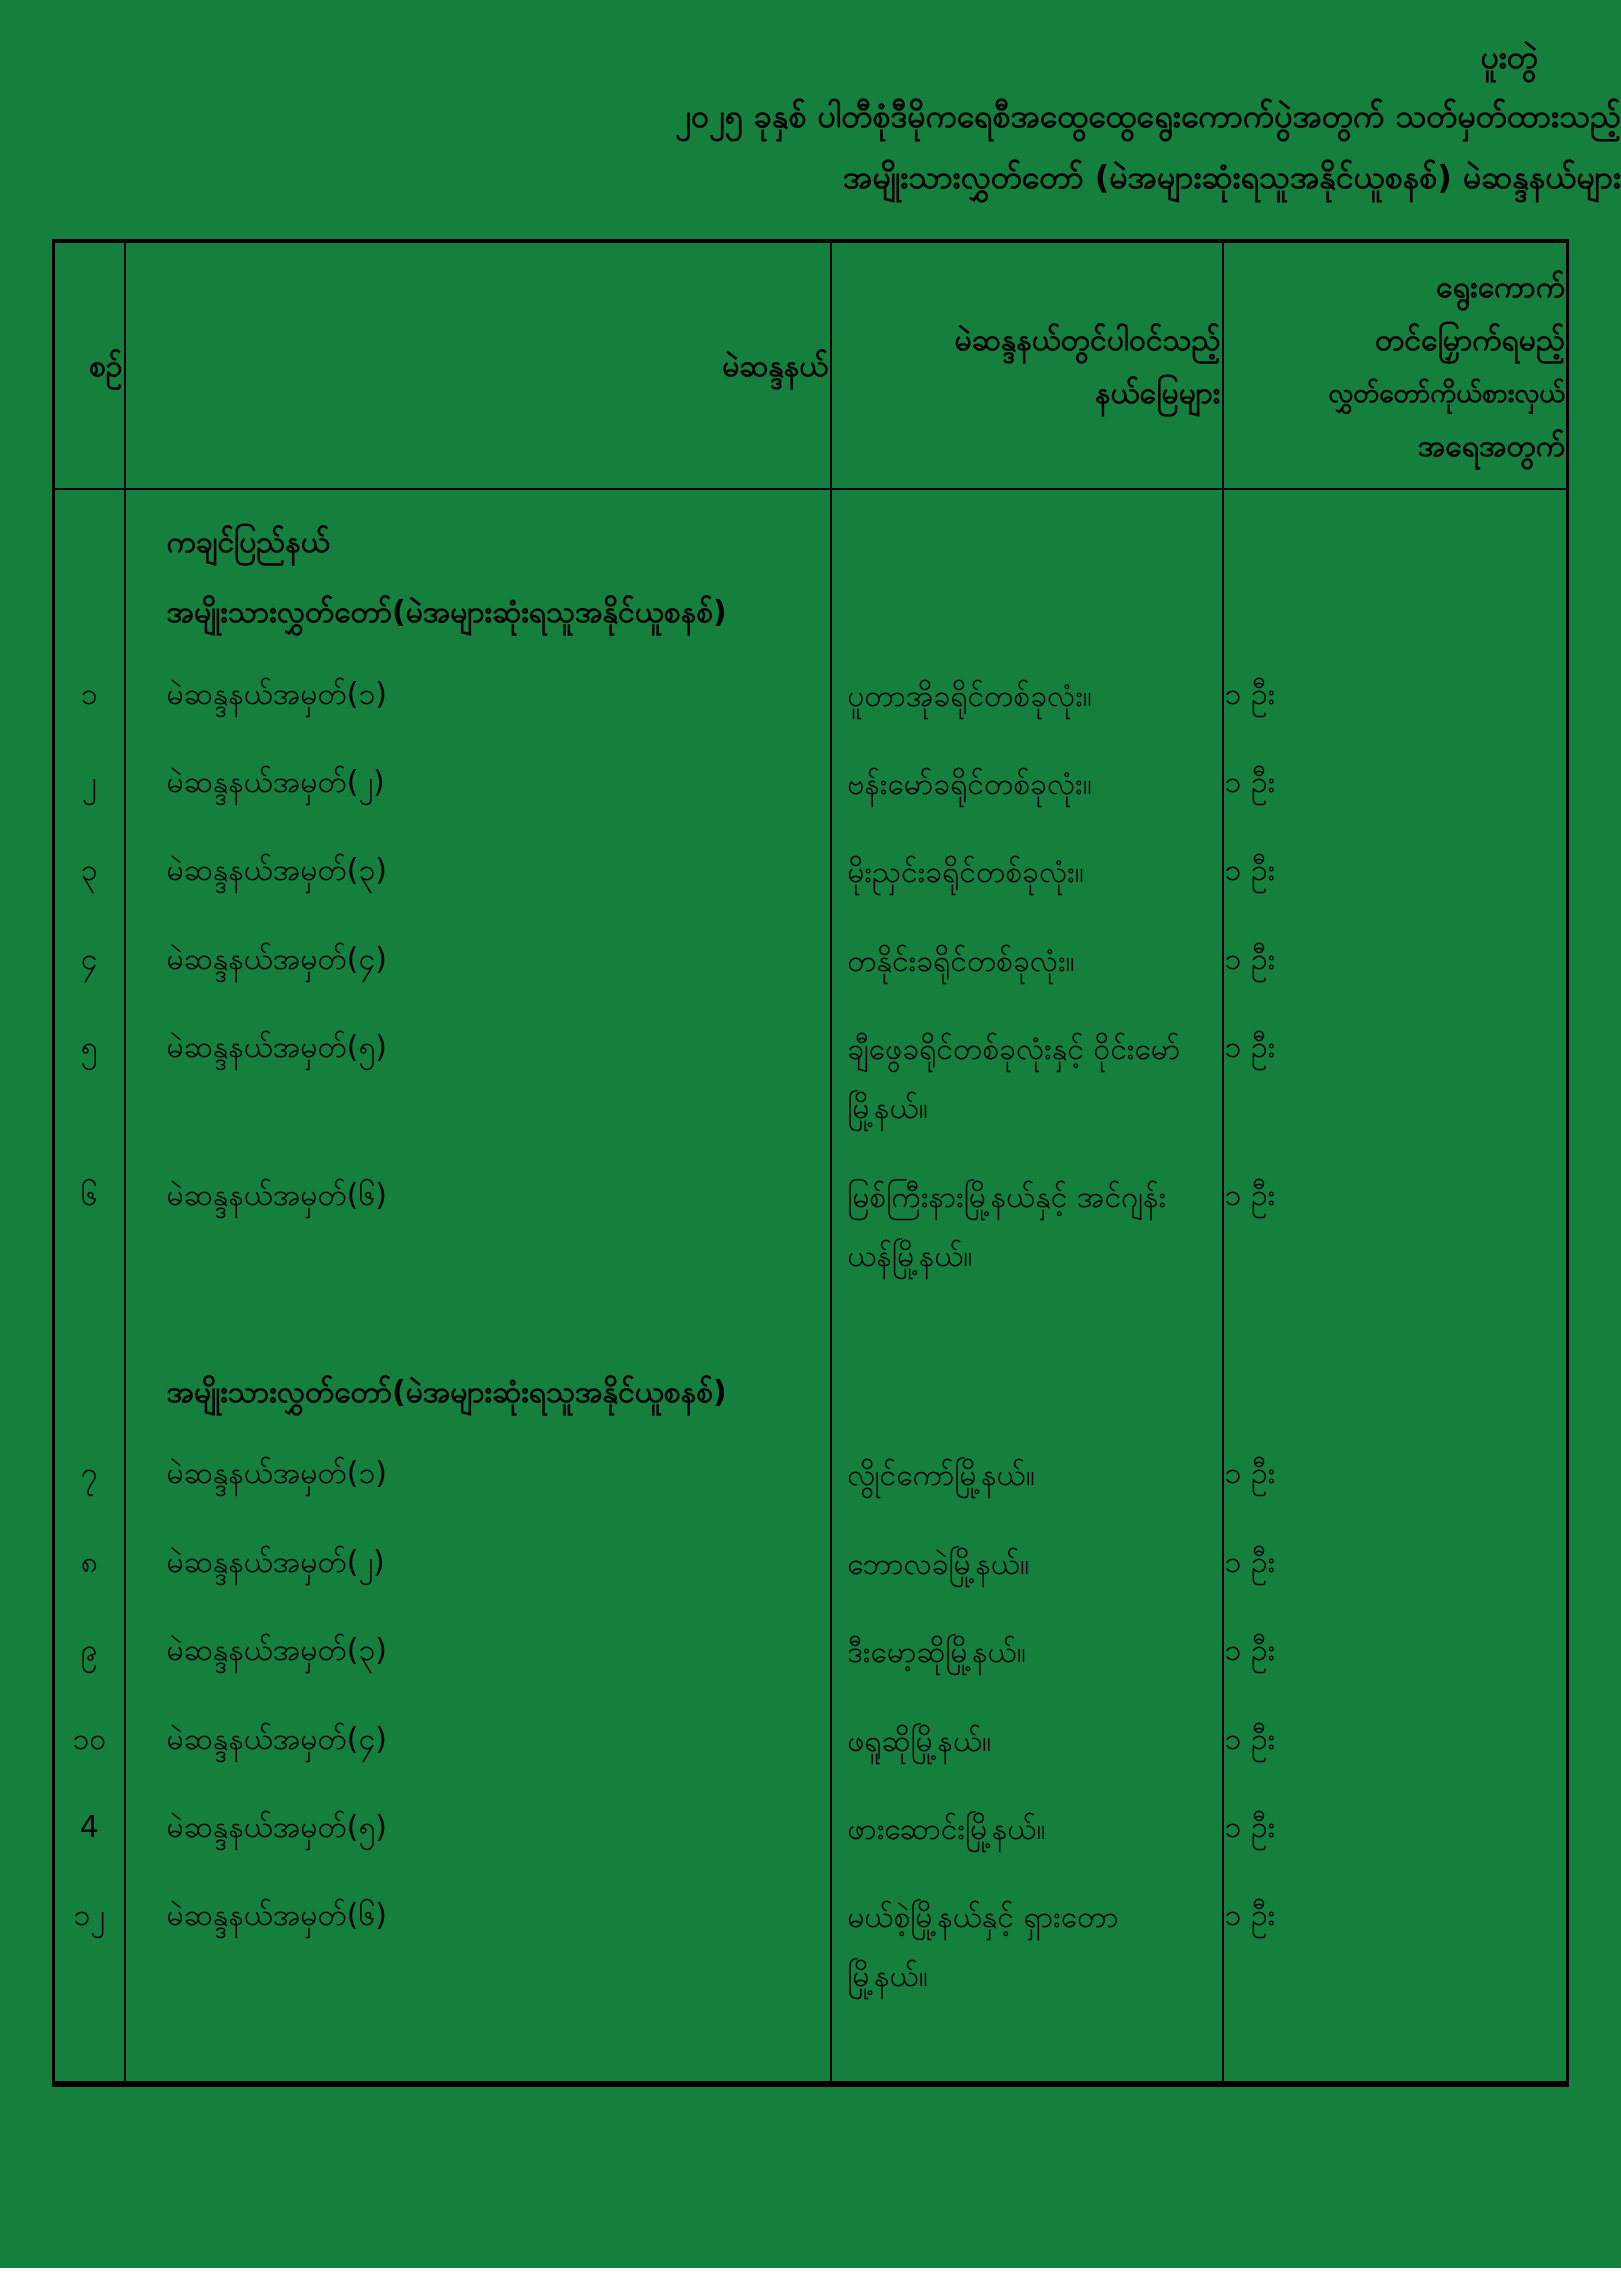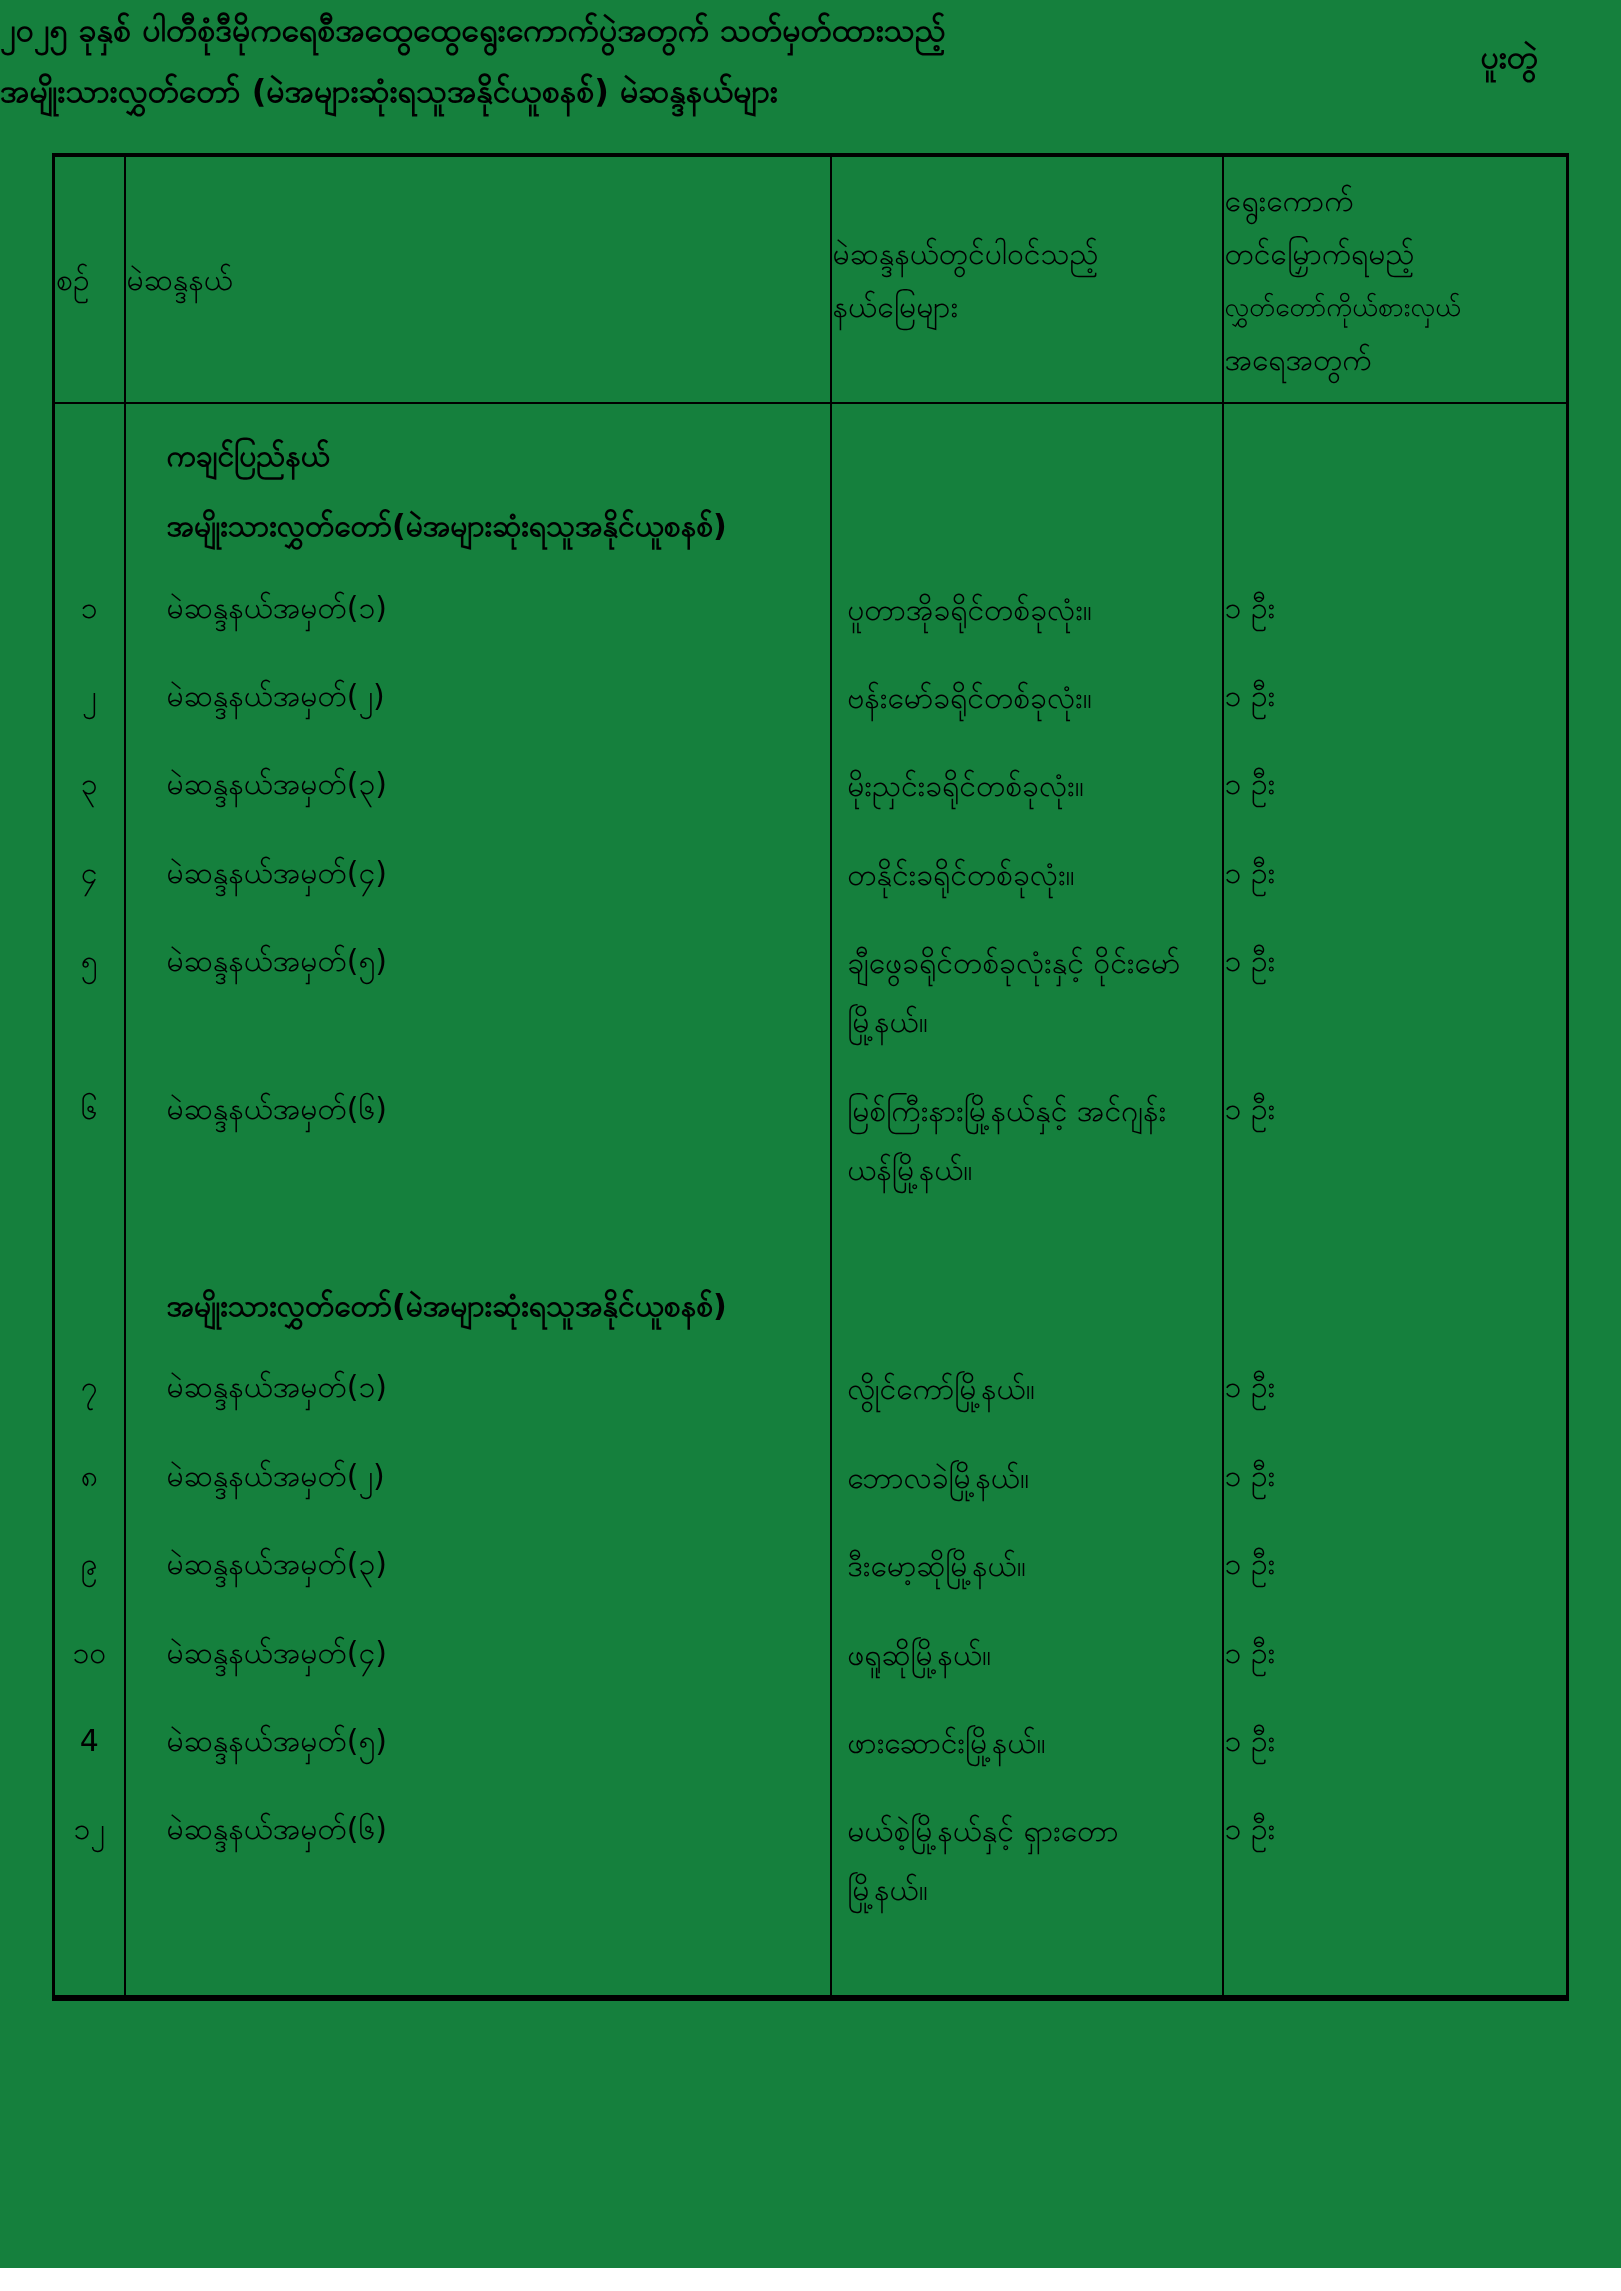--- a/index.html
+++ b/index.html
@@ -18,21 +18,22 @@
   }
   .attachment {
     position: absolute;
     top: 35px;
     right: 83px;
     font-size: 32px;
     font-weight: bold;
     line-height: 1.4;
   }
   .title-block {
-    text-align: left;
+    padding-top: 86px;
+    text-align: right;
   }
   .title-line {
     font-size: 32px;
     font-weight: bold;
     line-height: 61px;
   }
   table.main {
     border-collapse: collapse;
     table-layout: fixed;
     width: 1513px;
@@ -50,22 +51,22 @@
     border-right: 2px solid #000;
     vertical-align: top;
     font-size: 30px;
     line-height: 55px;
     word-wrap: break-word;
   }
   
   tr.header-row td {
     height: 243px;
     vertical-align: middle;
-    text-align: left;
-    font-weight: normal;
+    text-align: right;
+    font-weight: bold;
     border-bottom: 2.9px solid #000;
     line-height: 53px;
   }
   tr.header-row .hl-small { font-size: 26.5px; }
   
   tr.state-row td { border-top: 2.9px solid #000; }
   tr.header-row td { border-top: none; }
   .state-cell, .assembly-cell {
     font-weight: bold;
     padding: 23.5px 9.8px 2px 41px;

